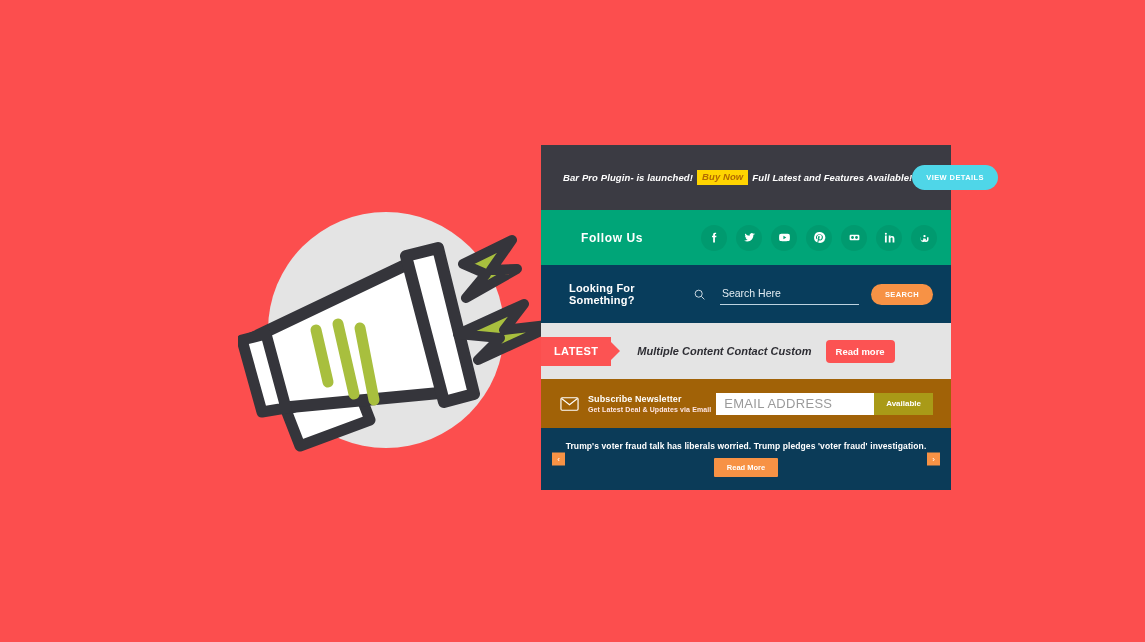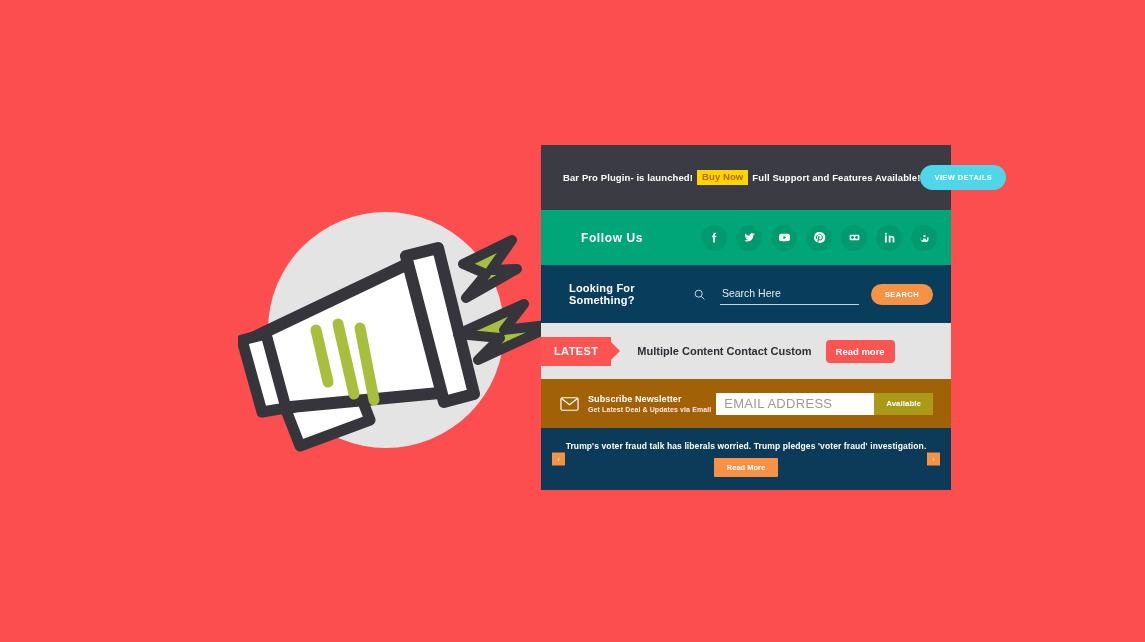--- a/index.html
+++ b/index.html
@@ -20,21 +20,21 @@
 
   .bar { position: relative; width: 410px; }
 
   
   .bar-promo {
     height: 65px; background: #3b3b43;
     display: flex; align-items: center; padding-left: 22px; padding-right: 14px;
   }
   .promo-text {
     color: #ffffff; font-size: 9.5px; font-weight: bold; letter-spacing: .1px;
-    white-space: nowrap; display: flex; align-items: center; gap: 4px;
+    white-space: nowrap; display: flex; align-items: center; gap: 4px; font-style: italic;
   }
   .buy-now {
     background: #ffd400; color: #b36a00; font-size: 9.5px; font-weight: bold;
     padding: 2px 5px 3px; line-height: 1; display: inline-block;
   }
   .view-details {
     margin-left: auto; background: #4fd6e8; color: #ffffff;
     font-size: 7.5px; font-weight: bold; letter-spacing: .4px;
     border-radius: 40px; padding: 8px 14px; white-space: nowrap;
     border: none; cursor: pointer; font-family: "Liberation Sans", sans-serif;
@@ -90,20 +90,21 @@
   }
   .latest-badge::after {
     content: ""; position: absolute; right: -9px; top: 50%;
     transform: translateY(-50%);
     border-top: 9px solid transparent; border-bottom: 9px solid transparent;
     border-left: 9px solid #fc5353;
   }
   .latest-headline {
     margin-left: 26px; color: #2d2d33; font-size: 11px; font-weight: bold;
     white-space: nowrap;
+    font-style: italic;
   }
   .read-more {
     margin-left: 14px; background: #fc5353; color: #ffffff;
     font-size: 9.5px; font-weight: bold; border-radius: 4px;
     padding: 6px 10px; border: none; cursor: pointer;
     font-family: "Liberation Sans", sans-serif; white-space: nowrap;
   }
 
   
   .bar-subscribe {
@@ -181,21 +182,21 @@
       <path d="M220 122 L286 92 L266 118 L318 112 L240 148 L262 126 Z" fill="#a8bf3e" stroke="#35353b" stroke-width="10" stroke-linejoin="round"></path>
     </svg>
   </div>
 
   <div class="bars">
 
     <div class="bar bar-promo">
       <div class="promo-text">
         <span>Bar Pro Plugin- is launched!</span>
         <span class="buy-now">Buy Now</span>
-        <span>Full Support and Features Available!</span>
+        <span>Full Latest and Features Available!</span>
       </div>
       <button class="view-details">VIEW DETAILS</button>
     </div>
 
     <div class="bar bar-follow">
       <div class="follow-label">Follow Us</div>
       <div class="social-row">
         <a class="soc">
           <svg viewBox="0 0 24 24">
               <path d="M15 3h-2.5C10.6 3 9.5 4.3 9.5 6.2V8.6H7.4v3h2.1V21h3.3v-9.4h2.4l.4-3h-2.8V6.7c0-.6.2-1 .9-1H15V3z"></path>

